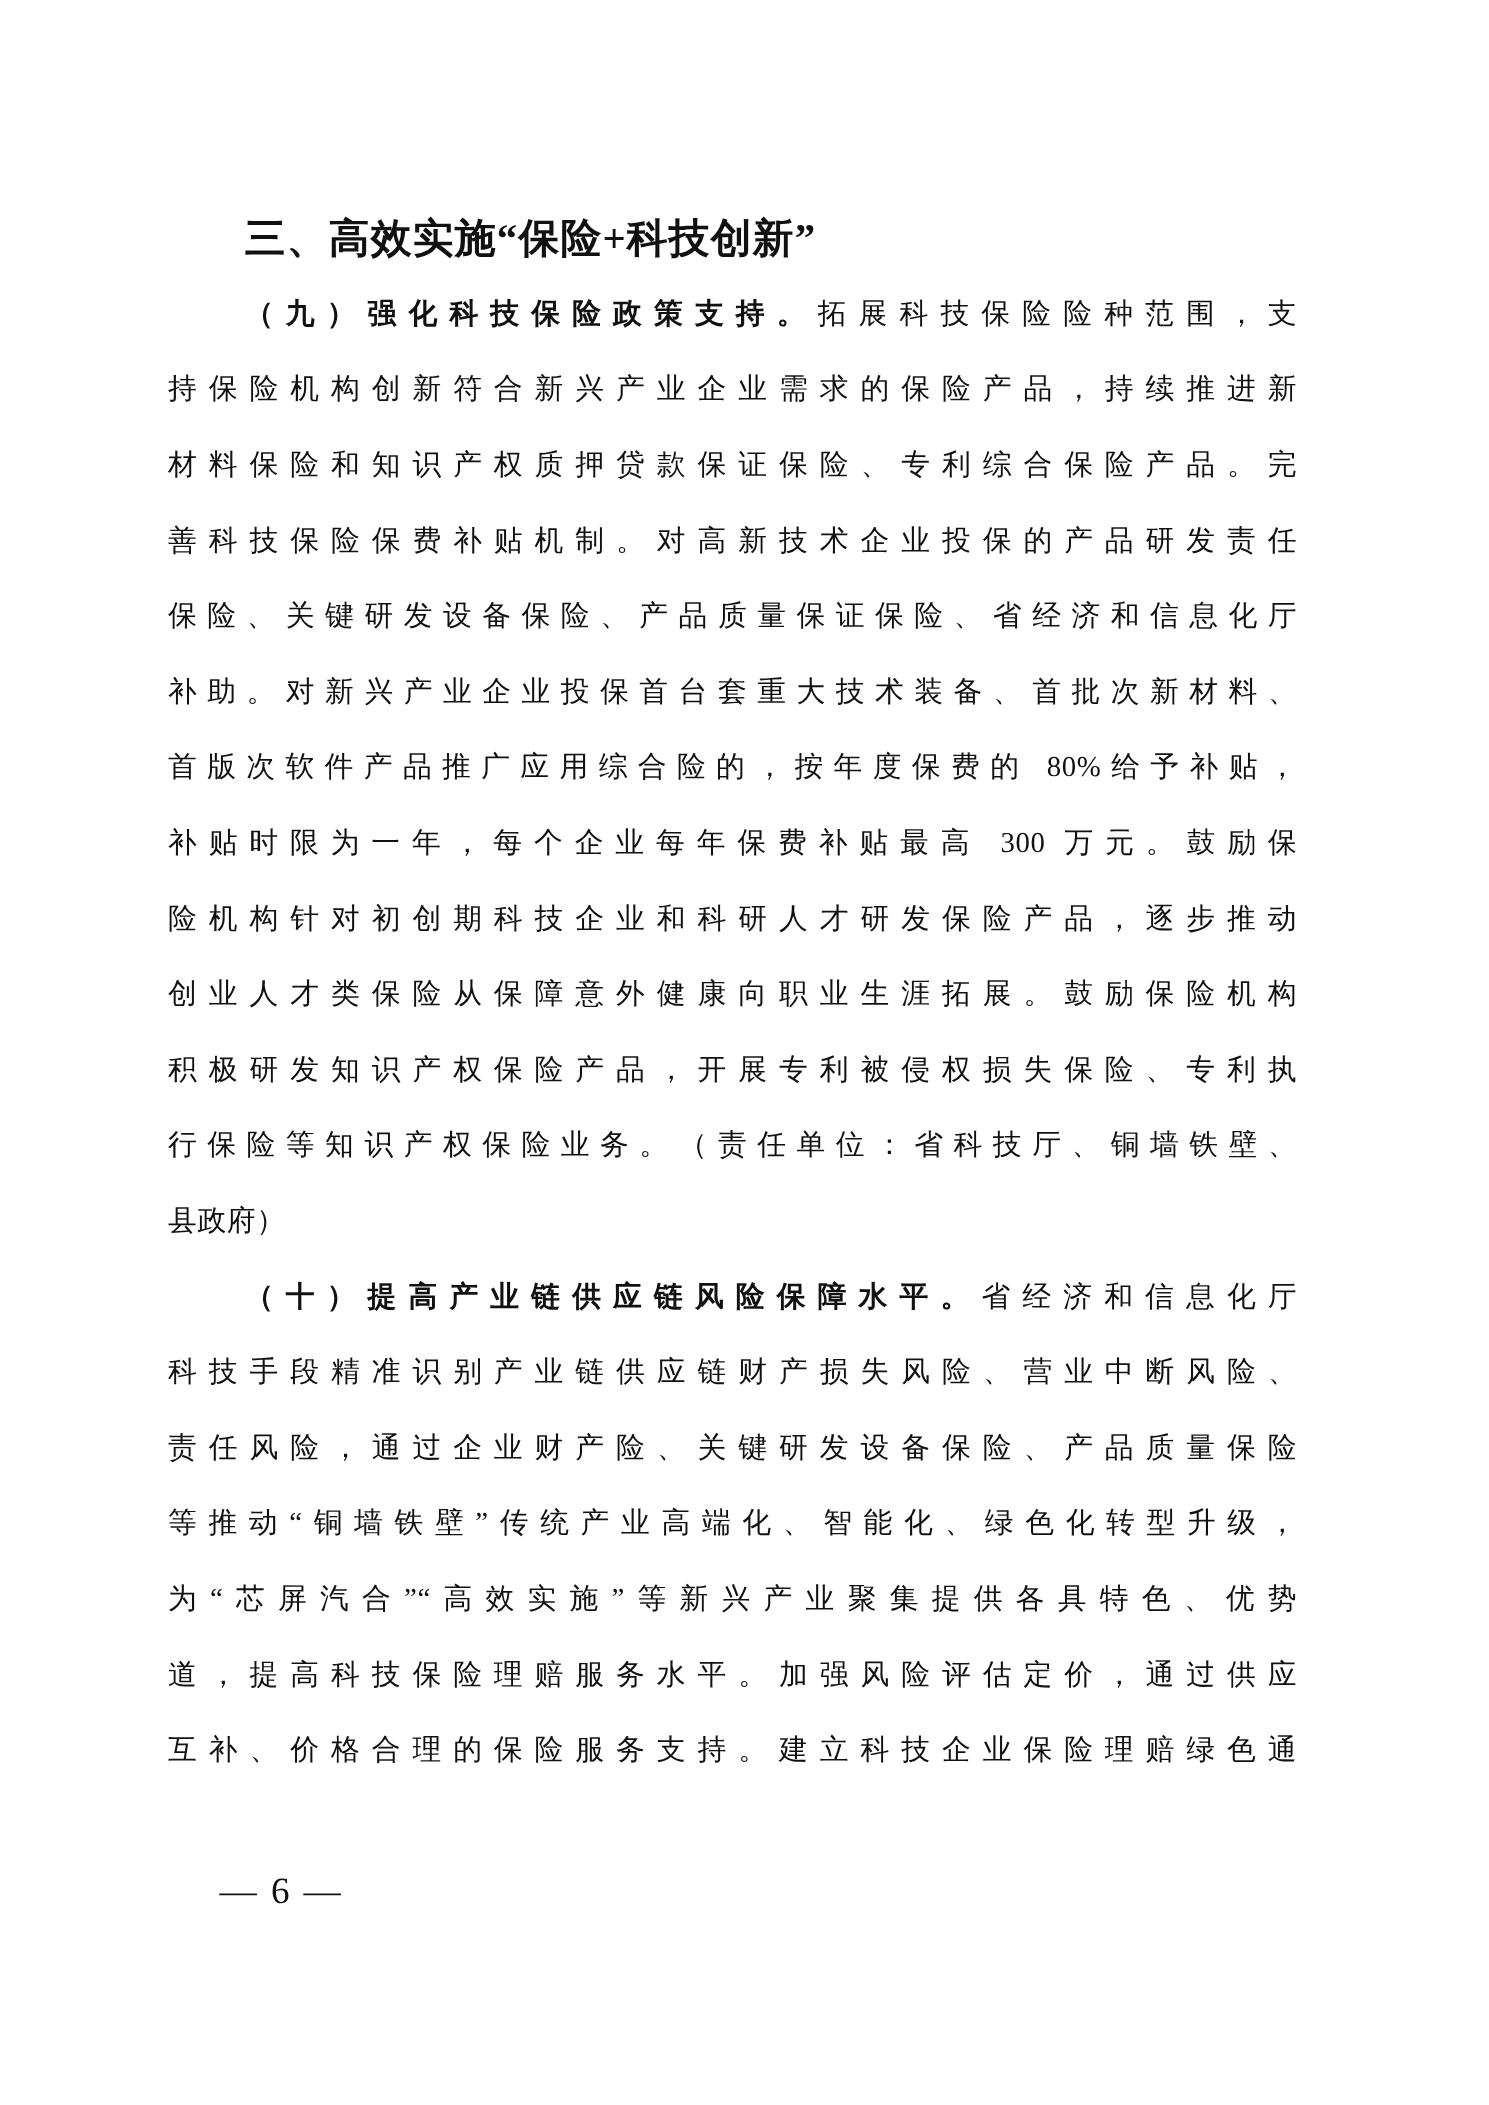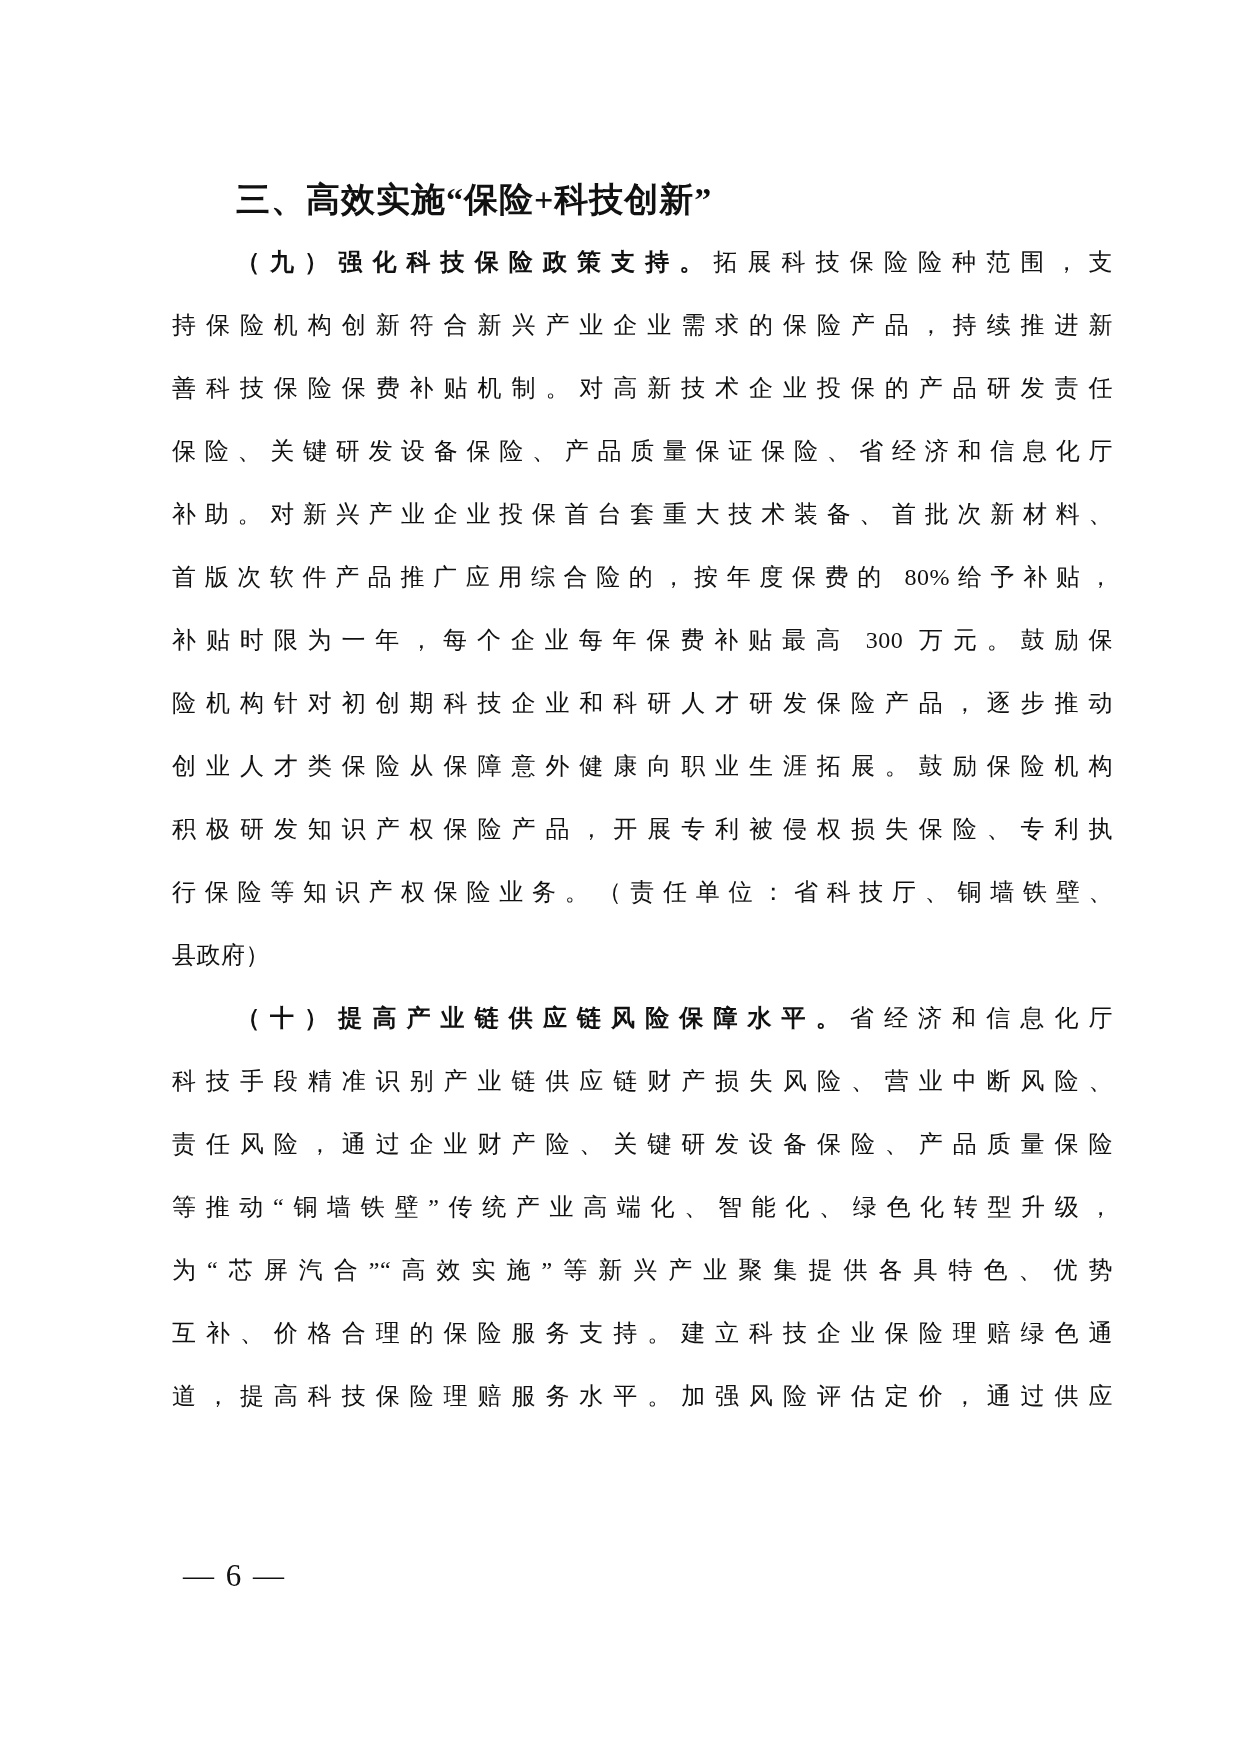--- a/index.html
+++ b/index.html
@@ -14,21 +14,20 @@
     background: #ffffff;
     color: #111111;
     font-family: "Liberation Serif", "DejaVu Serif", serif;
     overflow: hidden;
   }
   .doc-body {
     position: absolute;
     left: 140px;
     top: 168px;
     width: 941px;
-    margin-left: 32px;
   }
   .line {
     height: 63px;
     line-height: 63px;
     font-size: 24px;
     text-align: justify;
     text-align-last: justify;
     letter-spacing: 0.5px;
     white-space: normal;
     overflow: hidden;
@@ -57,32 +56,33 @@
   }
 </style>
 </head>
 <body>
 
 <div class="page">
   <div class="doc-body">
       <div class="line indent no-justify heading"><span class="seg bold">三、高效实施“保险+科技创新”</span></div>
       <div class="line indent"><span class="seg bold">（九）强化科技保险政策支持。</span><span class="seg">拓展科技保险险种范围，支</span></div>
       <div class="line"><span class="seg">持保险机构创新符合新兴产业企业需求的保险产品，持续推进新</span></div>
+      <div class="line"><span class="seg">材料保险和知识产权质押贷款保证保险、专利综合保险产品。完</span></div>
       <div class="line"><span class="seg">善科技保险保费补贴机制。对高新技术企业投保的产品研发责任</span></div>
       <div class="line"><span class="seg">保险、关键研发设备保险、产品质量保证保险、省经济和信息化厅</span></div>
       <div class="line"><span class="seg">补助。对新兴产业企业投保首台套重大技术装备、首批次新材料、</span></div>
       <div class="line"><span class="seg">首版次软件产品推广应用综合险的，按年度保费的 80%给予补贴，</span></div>
       <div class="line"><span class="seg">补贴时限为一年，每个企业每年保费补贴最高 300 万元。鼓励保</span></div>
       <div class="line"><span class="seg">险机构针对初创期科技企业和科研人才研发保险产品，逐步推动</span></div>
       <div class="line"><span class="seg">创业人才类保险从保障意外健康向职业生涯拓展。鼓励保险机构</span></div>
       <div class="line"><span class="seg">积极研发知识产权保险产品，开展专利被侵权损失保险、专利执</span></div>
       <div class="line"><span class="seg">行保险等知识产权保险业务。（责任单位：省科技厅、铜墙铁壁、</span></div>
       <div class="line no-justify"><span class="seg">县政府）</span></div>
       <div class="line indent"><span class="seg bold">（十）提高产业链供应链风险保障水平。</span><span class="seg">省经济和信息化厅</span></div>
       <div class="line"><span class="seg">科技手段精准识别产业链供应链财产损失风险、营业中断风险、</span></div>
       <div class="line"><span class="seg">责任风险，通过企业财产险、关键研发设备保险、产品质量保险</span></div>
       <div class="line"><span class="seg">等推动“铜墙铁壁”传统产业高端化、智能化、绿色化转型升级，</span></div>
       <div class="line"><span class="seg">为“芯屏汽合”“高效实施”等新兴产业聚集提供各具特色、优势</span></div>
+      <div class="line"><span class="seg">道，提高科技保险理赔服务水平。加强风险评估定价，通过供应</span></div>
       <div class="line"><span class="seg">互补、价格合理的保险服务支持。建立科技企业保险理赔绿色通</span></div>
-      <div class="line"><span class="seg">道，提高科技保险理赔服务水平。加强风险评估定价，通过供应</span></div>
     </div>
   <div class="page-number">— 6 —</div>
 </div>
 
 </body></html>

